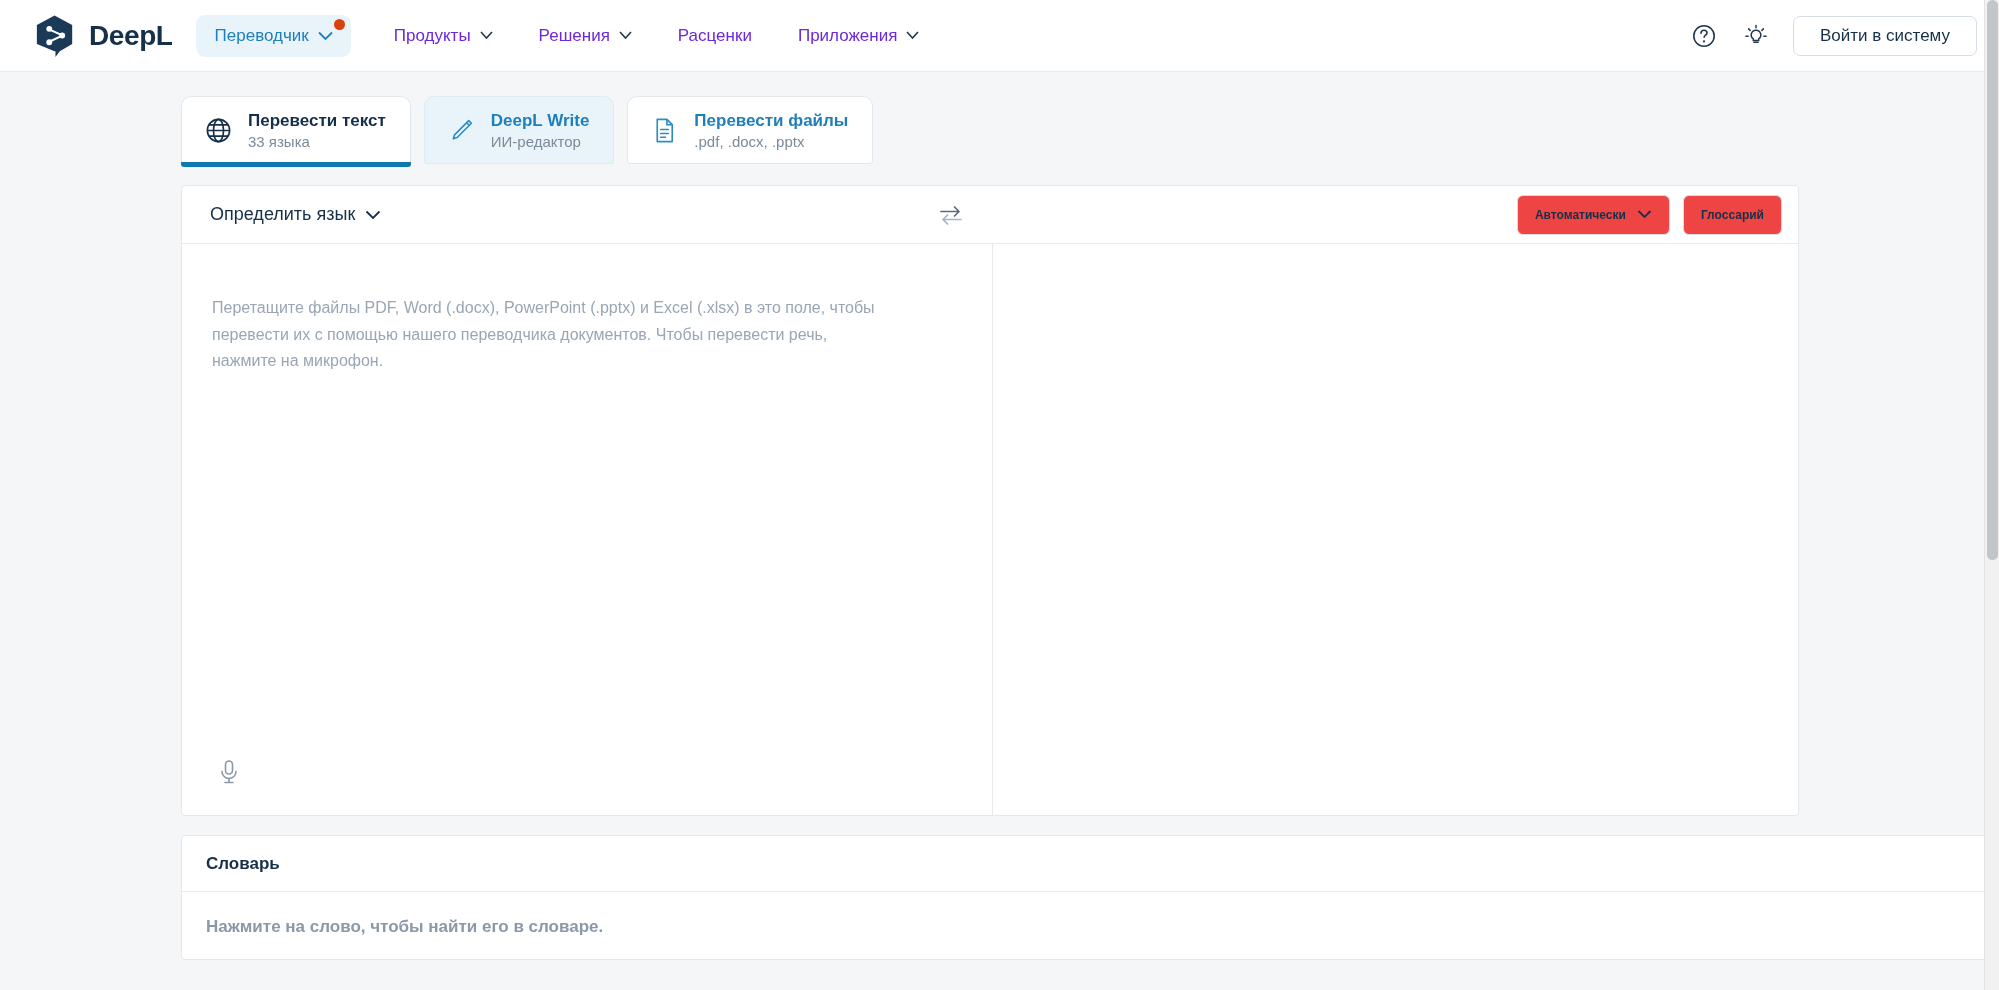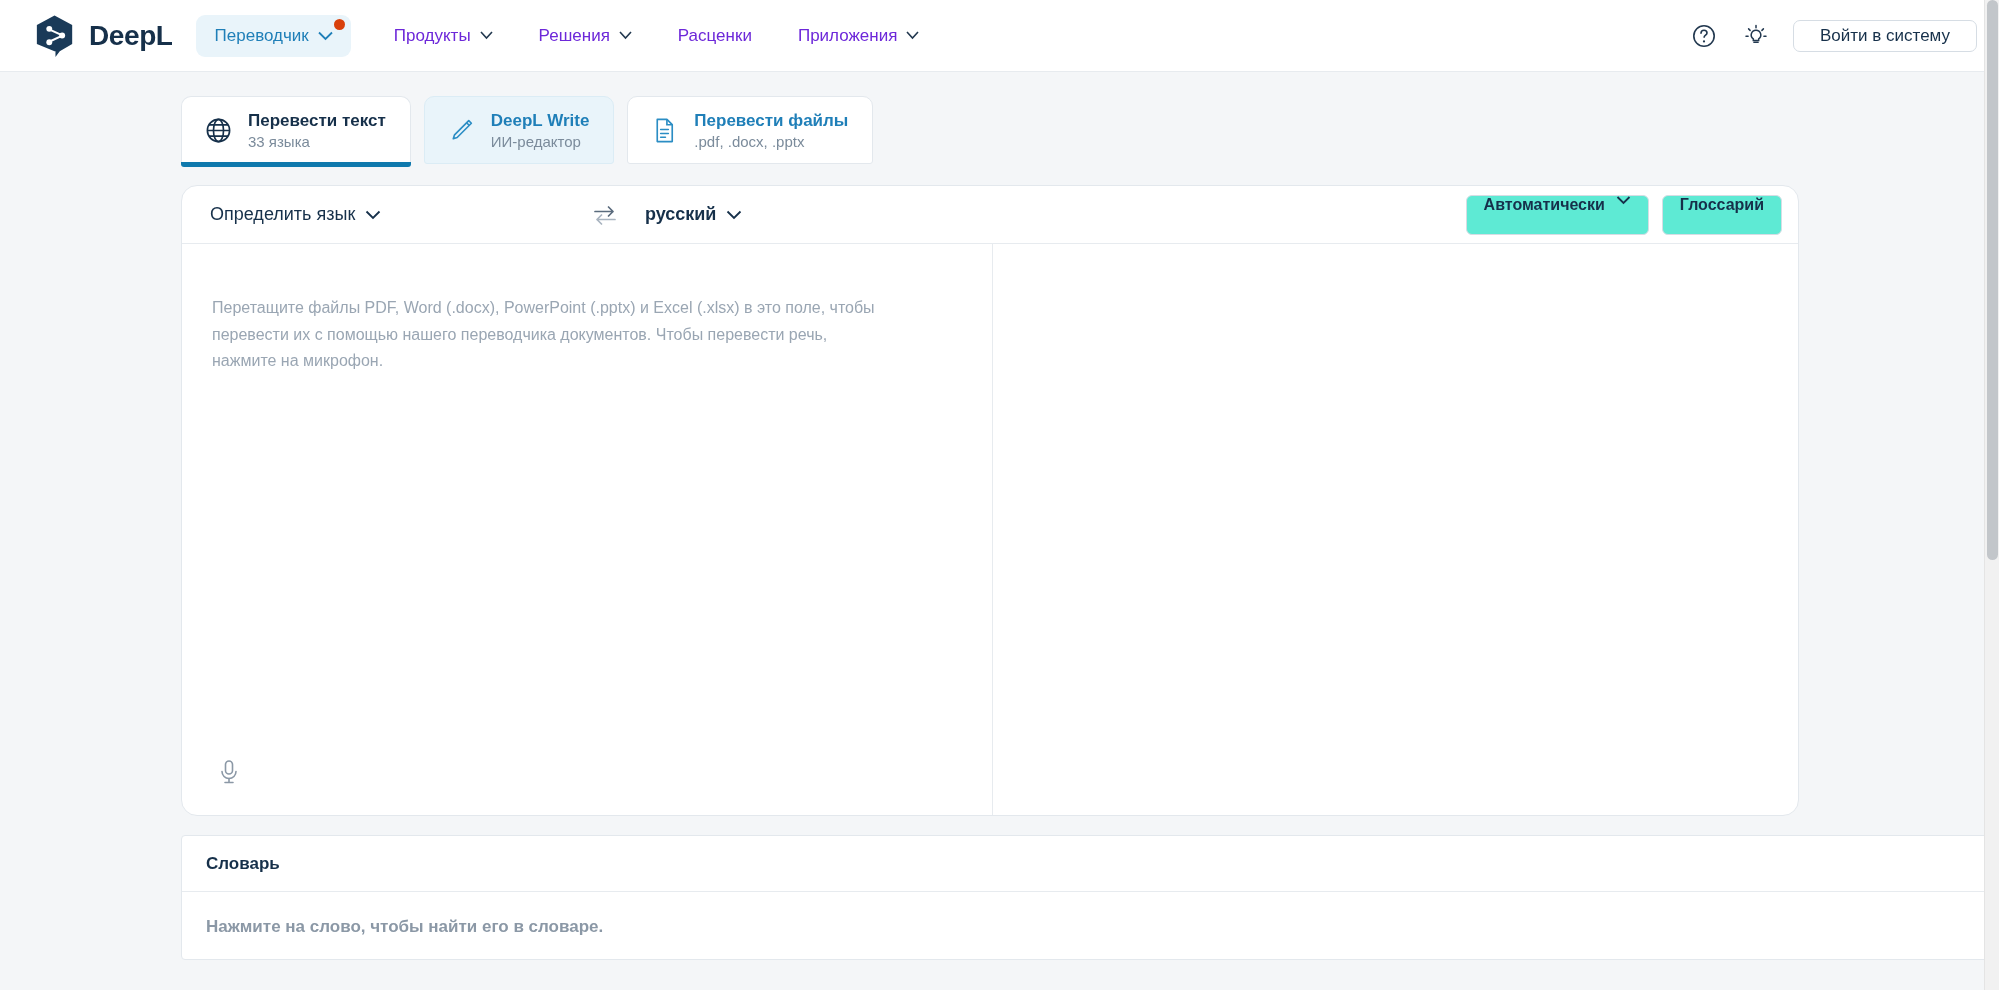--- a/index.html
+++ b/index.html
@@ -50,21 +50,21 @@
   }
 
   .header-right {
     margin-left: auto; display: flex; align-items: center; gap: 22px;
   }
   .icon-btn {
     width: 30px; height: 30px; display: flex; align-items: center;
     justify-content: center; cursor: pointer; color: #22384f;
   }
   .btn-login {
-    height: 32px; padding: 0 26px;
+    height: 40px; padding: 0 26px;
     border: 1px solid #d6dde4; border-radius: 7px; background: #fff;
     font-size: 17px; color: #16304a; cursor: pointer;
     display: flex; align-items: center; font-family: inherit;
   }
   .btn-cta {
     height: 44px; padding: 0 27px;
     border: none; border-radius: 7px; background: #0f79ad;
     font-size: 17px; color: #fff; cursor: pointer;
     display: flex; align-items: center; font-family: inherit;
     margin-left: 5px;
@@ -96,21 +96,21 @@
   .tab-title { font-size: 17px; font-weight: bold; color: #16304a; white-space: nowrap; }
   .tab-title.blue { color: #1f7fb8; }
   .tab-sub { font-size: 15px; color: #7b8b9b; white-space: nowrap; }
 
   
   .card {
     margin: 21px 0 0 181px;
     width: 1618px;
     background: #fff;
     border: 1px solid #e3e8ed;
-    border-radius: 16px;
+    border-radius: 4px;
   }
   .lang-bar {
     height: 58px;
     display: flex; align-items: center;
     border-bottom: 1px solid #e7ebef;
     padding: 0 16px 0 24px;
   }
   .lang-btn {
     display: flex; align-items: center; gap: 10px;
     font-size: 18px; color: #16304a; cursor: pointer;
@@ -121,23 +121,23 @@
   .swap-btn {
     margin-left: auto;
     width: 34px; height: 34px; display: flex; align-items: center;
     justify-content: center; cursor: pointer; color: #5a6b7d;
     background: none; border: none;
   }
   .target-wrap { width: 641px; display: flex; align-items: center; gap: 16px; padding-left: 19px; }
   .lang-right { margin-left: auto; display: flex; align-items: center; gap: 13px; }
   .pill-btn {
     height: 40px; padding: 0 17px;
-    border: 1px solid #d6dde4; border-radius: 6px; background: #5eead4;
-    font-size: 16px; font-weight: bold; color: #16304a; cursor: pointer;
-    display: flex; gap: 11px; font-family: inherit;
+    border: 1px solid #d6dde4; border-radius: 6px; background: #ef4444;
+    font-size: 12px; font-weight: bold; color: #16304a; cursor: pointer;
+    display: flex; align-items: center; gap: 11px; font-family: inherit;
   }
 
   .panes { display: flex; height: 571px; }
   .pane-in {
     width: 811px; border-right: 1px solid #e7ebef;
     padding: 36px 40px 0 30px;
     position: relative;
   }
   .pane-out { flex: 1; }
   .ph-title {
@@ -296,28 +296,20 @@
       </svg>
     </button>
 
     <button class="swap-btn">
       <svg width="26" height="20" viewBox="0 0 26 20">
         <path d="M3 6.5h18M16.5 2 L21 6.5 L16.5 11" stroke="#5a6b7d" stroke-width="1.7" fill="none" stroke-linecap="round" stroke-linejoin="round"></path>
         <path d="M23 14.5H5M9.5 10 L5 14.5 L9.5 19" stroke="#a9b4c0" stroke-width="1.7" fill="none" stroke-linecap="round" stroke-linejoin="round"></path>
       </svg>
     </button>
 
-    <div class="target-wrap">
-      <button class="lang-btn target">
-        <span>русский</span>
-        <svg width="16" height="10" viewBox="0 0 16 10">
-          <path d="M1.5 1.5 L8 8 L14.5 1.5" stroke="#16304a" stroke-width="1.8" fill="none"></path>
-        </svg>
-      </button>
-    </div>
 
     <div class="lang-right">
       <button class="pill-btn">
         <span>Автоматически</span>
         <svg width="15" height="9" viewBox="0 0 15 9">
           <path d="M1.5 1 L7.5 7 L13.5 1" stroke="#16304a" stroke-width="1.8" fill="none"></path>
         </svg>
       </button>
       <button class="pill-btn">Глоссарий</button>
     </div>

